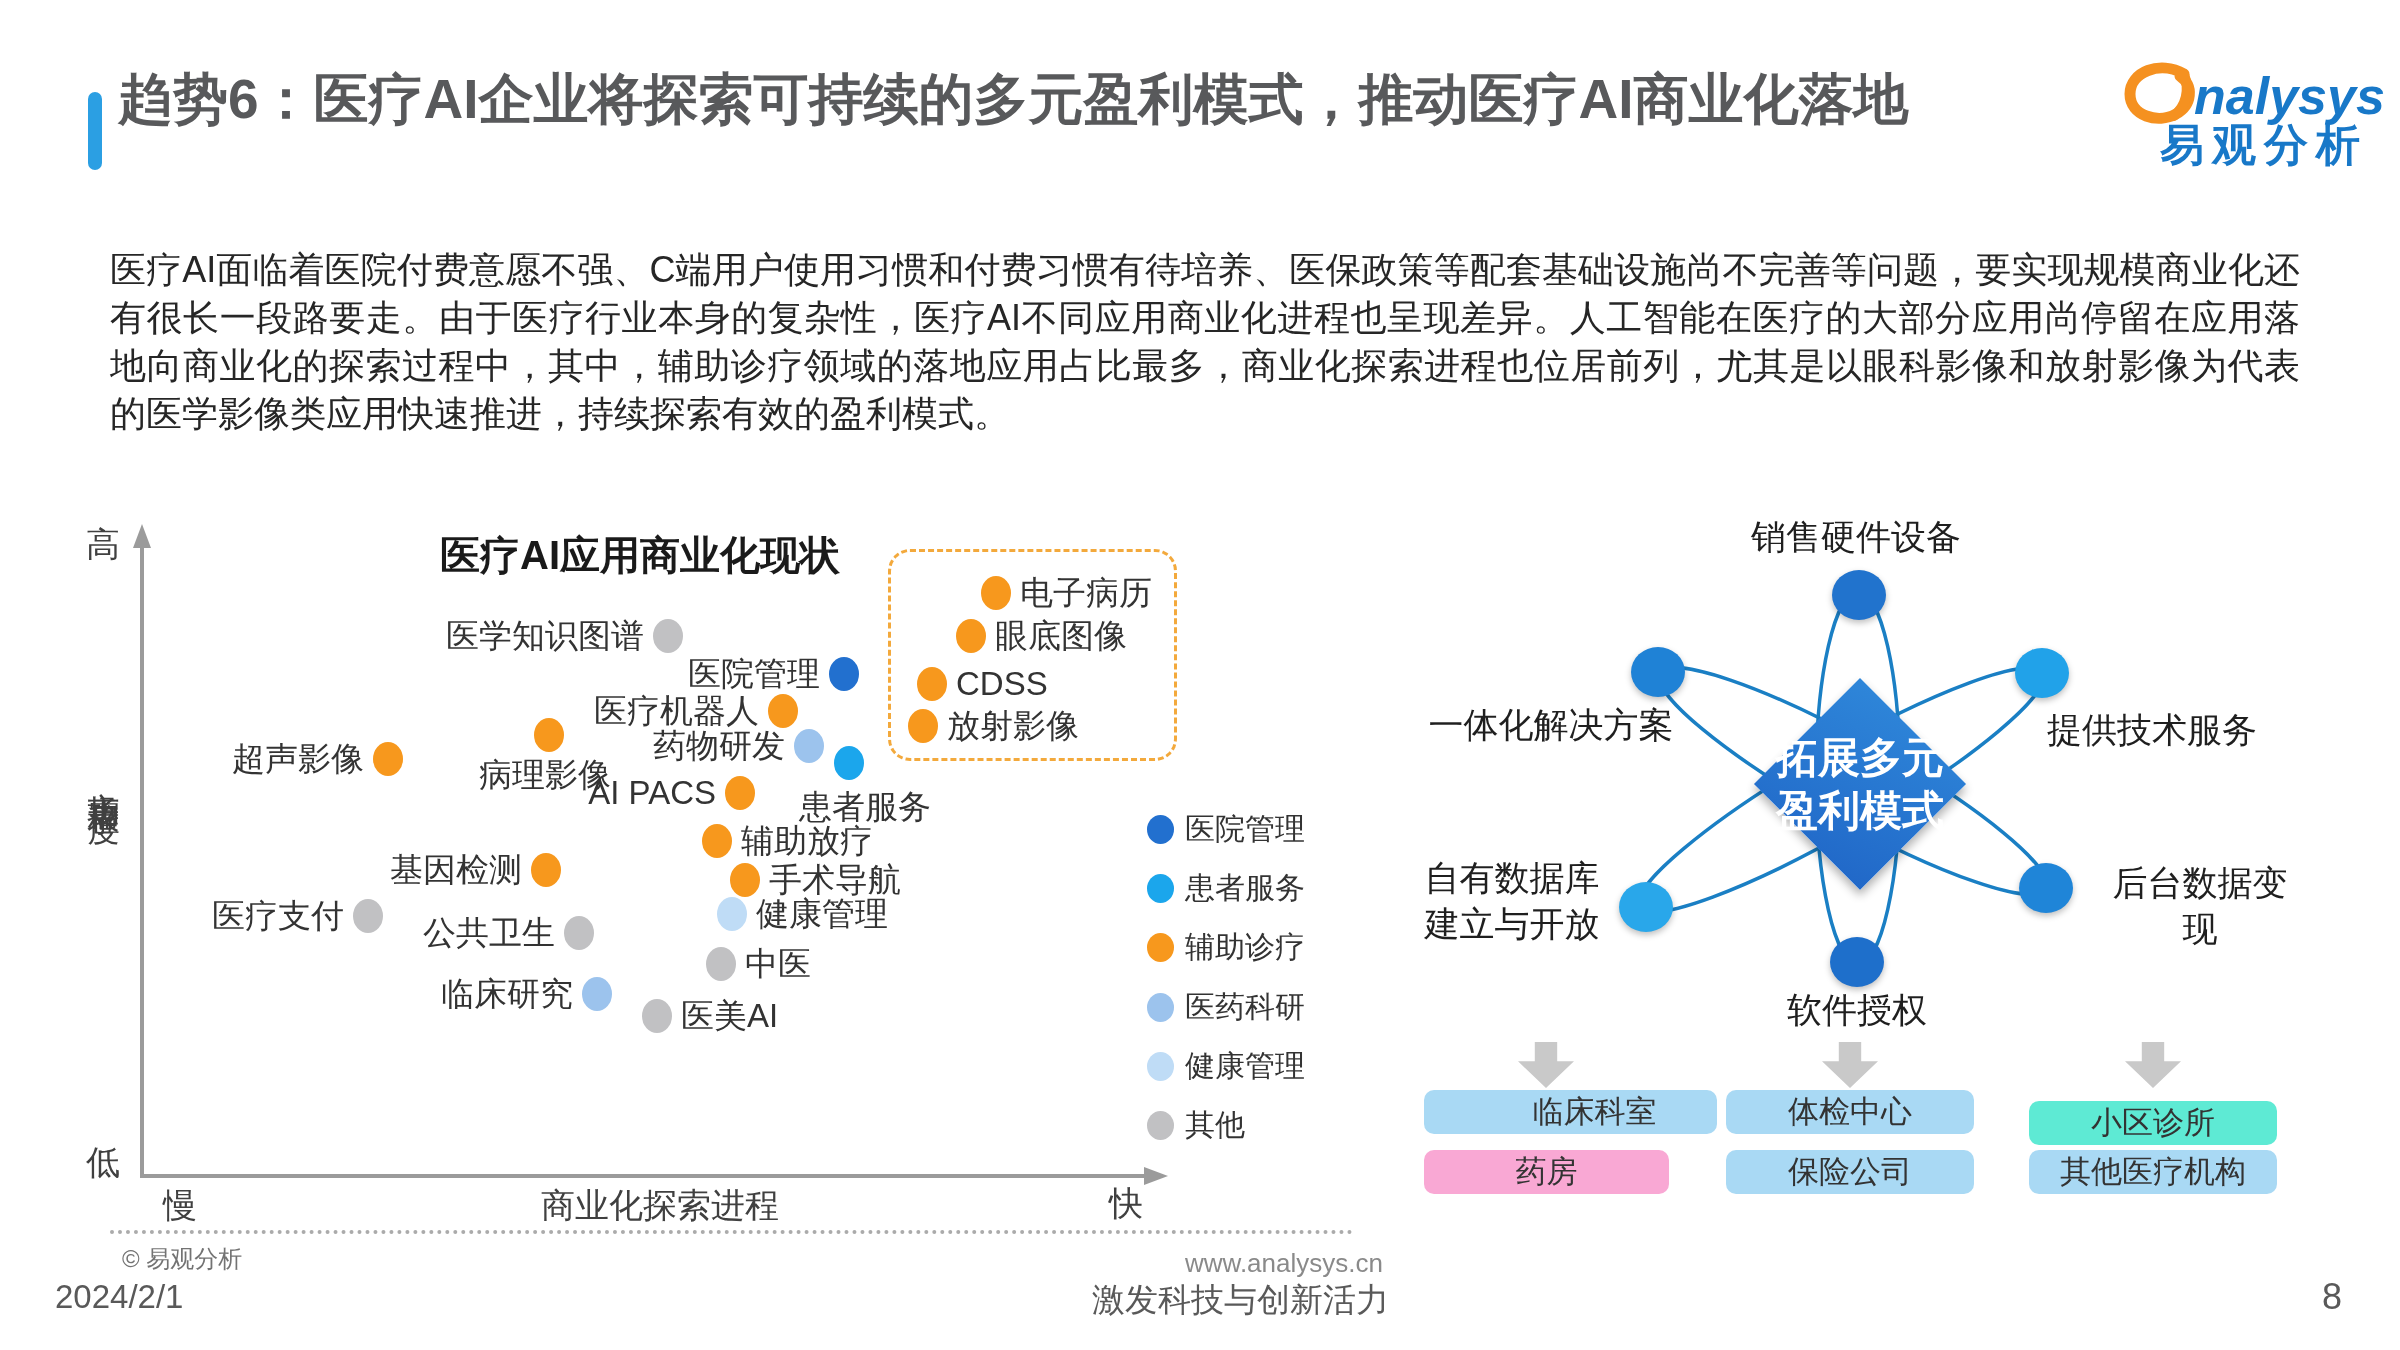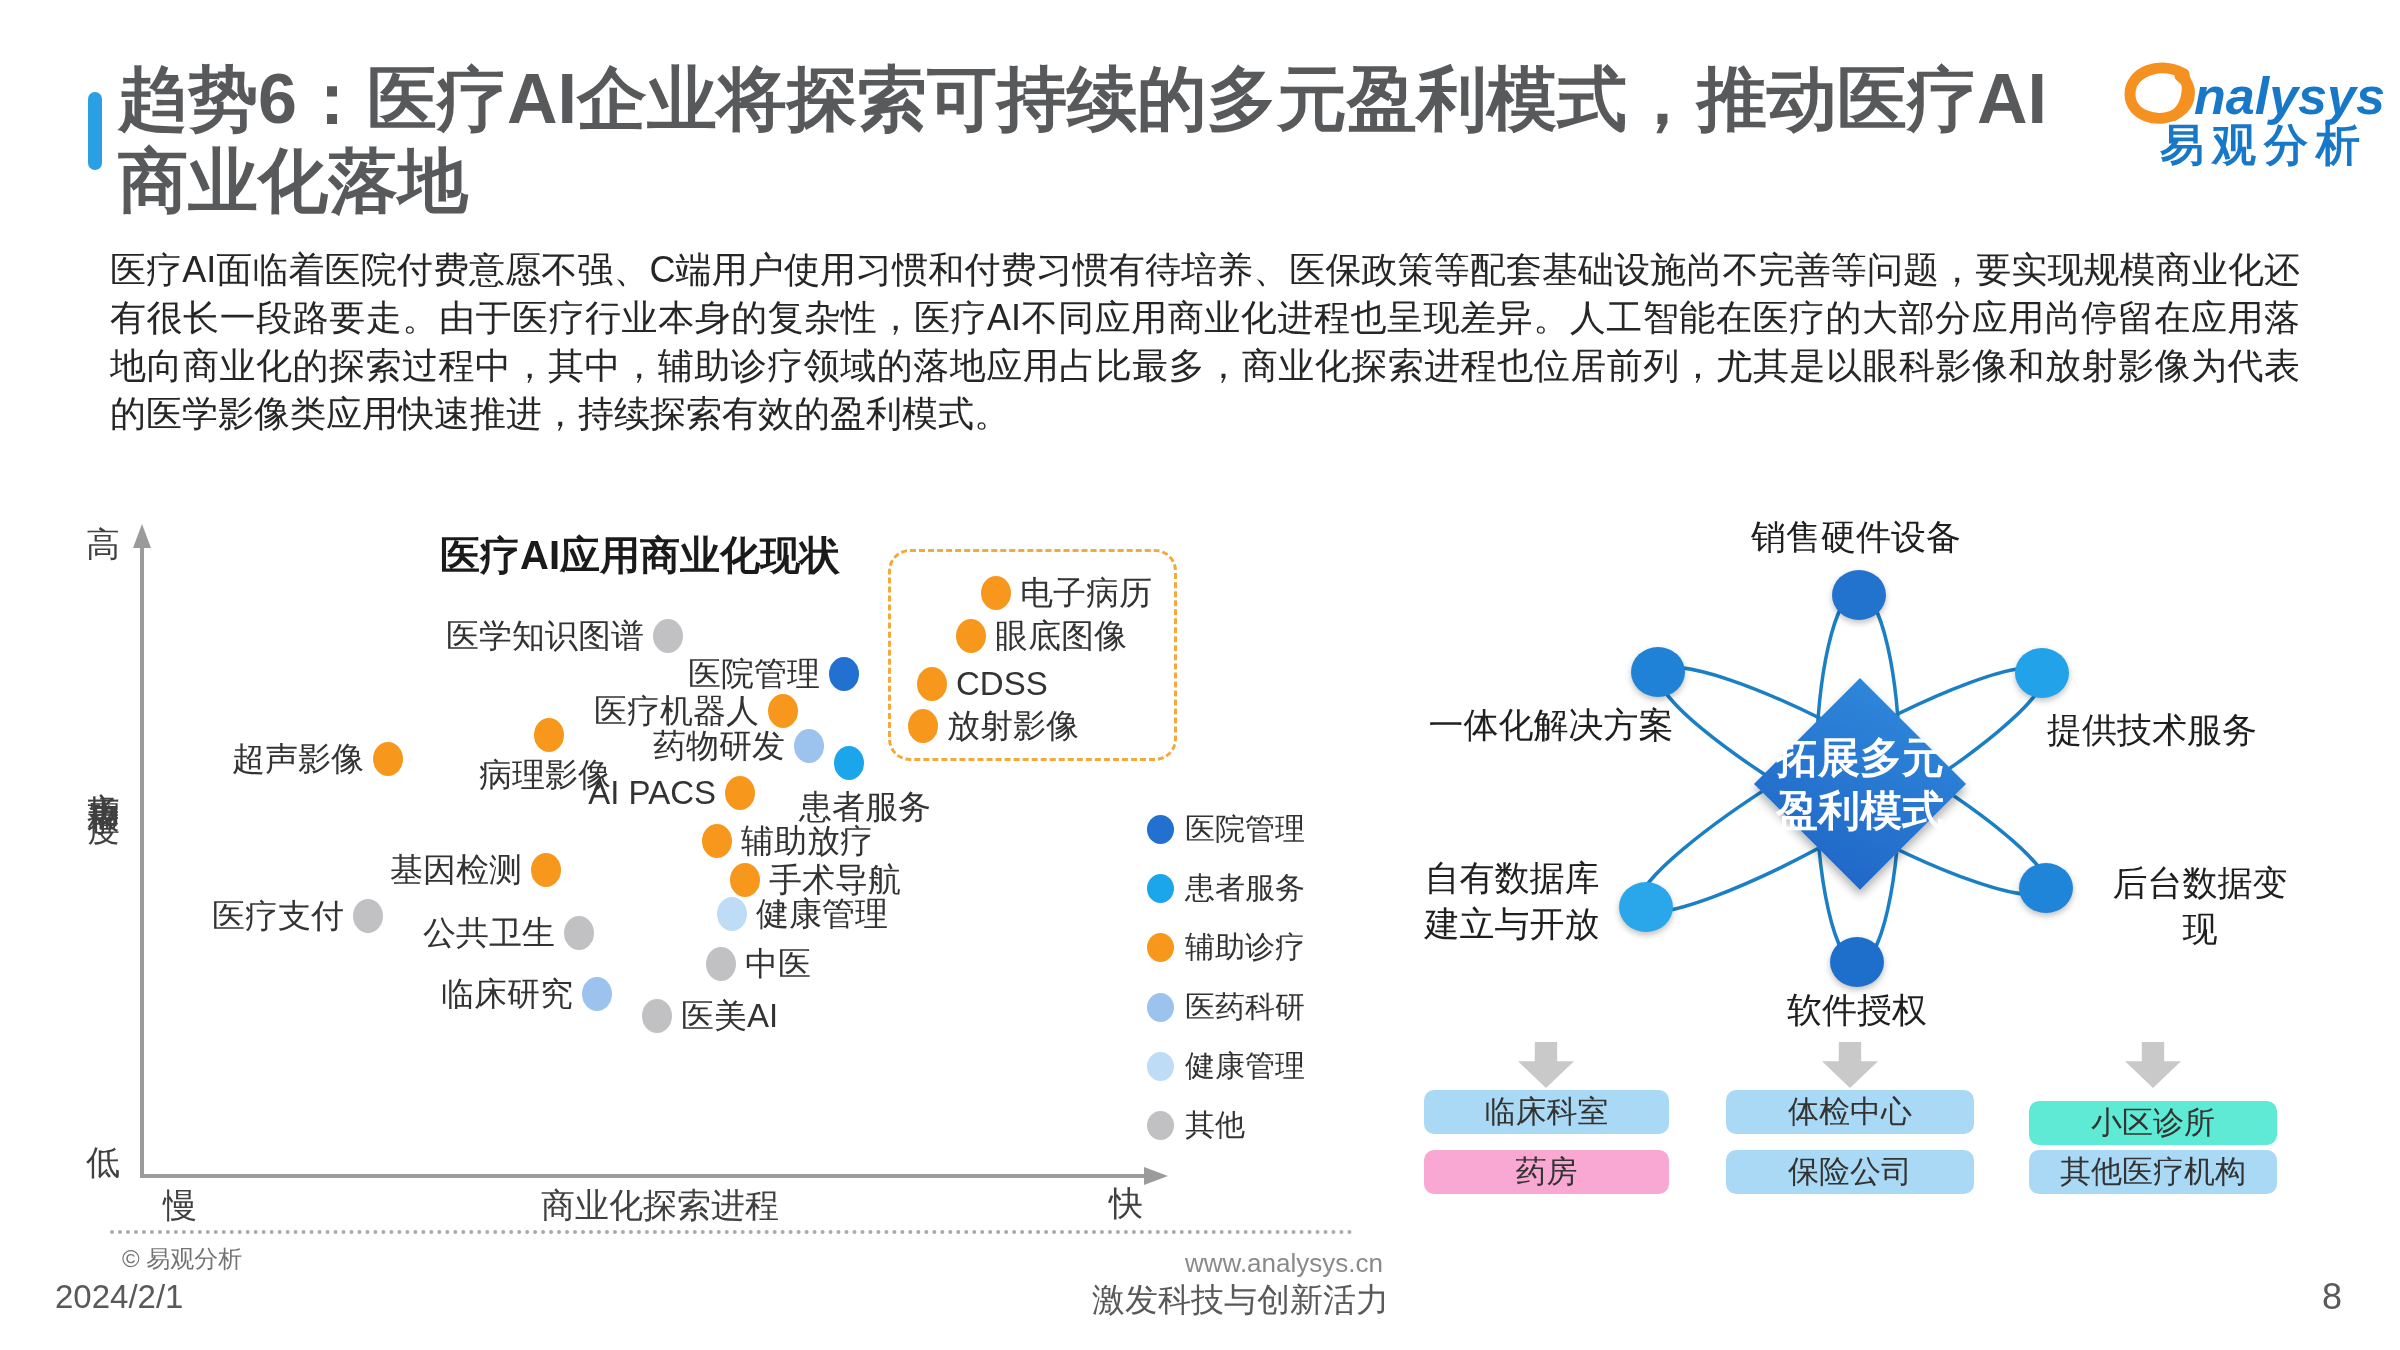--- a/index.html
+++ b/index.html
@@ -2,21 +2,21 @@
 <html><head>
 <meta charset="utf-8">
 <style>
   html,body{margin:0;padding:0;background:#ffffff;}
   .page{position:relative;width:2400px;height:1350px;background:#ffffff;overflow:hidden;
         font-family:"Liberation Sans","DejaVu Sans",sans-serif;}
   .abs{position:absolute;}
   .ctr{transform:translate(-50%,-50%);}
   
   .accent{left:88px;top:92px;width:14px;height:78px;border-radius:8px;background:#2b9fe3;}
-  .title{left:118px;top:58px;width:1990px;font-size:70px;line-height:82px;font-weight:bold;color:#58595b;}
+  .title{left:118px;top:58px;width:1990px;font-size:55px;line-height:82px;font-weight:bold;color:#58595b;}
   .logo{left:2122px;top:58px;width:278px;height:118px;}
   .logo-cn{left:2160px;top:116px;width:240px;font-size:44px;font-weight:bold;color:#1878c8;letter-spacing:8px;}
   
   .paras{left:110px;top:246px;width:2190px;font-size:36px;line-height:48px;color:#262626;text-align:justify;}
   .paras p{margin:0 0 10px 0;}
   
   .chart-title{left:640px;top:528px;font-size:40px;font-weight:bold;color:#1a1a1a;transform:translateX(-50%);white-space:nowrap;}
   .axis-word{font-size:34px;color:#404040;white-space:nowrap;}
   .ylabel{left:82px;top:766px;writing-mode:vertical-rl;text-orientation:upright;font-size:32px;color:#404040;letter-spacing:4px;}
   .dot{border-radius:50%;}
@@ -158,21 +158,21 @@
       <div class="node" style="left: 1619px; top: 882px; width: 54px; height: 50px; background: rgb(41, 167, 234); position: absolute;"></div>
       <div class="dg-label" style="left: 1512px; top: 901px; transform: translate(-50%, -50%); position: absolute;">自有数据库
 建立与开放</div>
       <div class="node" style="left: 2019px; top: 863px; width: 54px; height: 50px; background: rgb(31, 133, 216); position: absolute;"></div>
       <div class="dg-label" style="left: 2200px; top: 906px; transform: translate(-50%, -50%); position: absolute;">后台数据变现</div>
       <div class="node" style="left: 1830px; top: 937px; width: 54px; height: 50px; background: rgb(30, 111, 203); position: absolute;"></div>
       <div class="dg-label" style="left: 1857px; top: 1010px; transform: translate(-50%, -50%); position: absolute;">软件授权</div>
     </div>
   <div id="channels-layer">
       <div class="down-arrow" style="left: 1518px; top: 1042px; position: absolute; background: rgb(201, 201, 201);"></div>
-      <div class="chan-box" style="left: 1424px; top: 1090px; width: 245px; position: absolute; background: rgb(169, 217, 244);">临床科室</div>
+      <div class="chan-box" style="left: 1424px; top: 1090px; width: 245px; position: absolute; background: rgb(169, 217, 244); padding-left: 48px;">临床科室</div>
       <div class="chan-box" style="left: 1424px; top: 1150px; width: 245px; position: absolute; background: #f9a8d4;">药房</div>
       <div class="down-arrow" style="left: 1822px; top: 1042px; position: absolute; background: rgb(201, 201, 201);"></div>
       <div class="chan-box" style="left: 1726px; top: 1090px; width: 248px; position: absolute; background: rgb(169, 217, 244);">体检中心</div>
       <div class="chan-box" style="left: 1726px; top: 1150px; width: 248px; position: absolute; background: rgb(169, 217, 244);">保险公司</div>
       <div class="down-arrow" style="left: 2125px; top: 1042px; position: absolute; background: rgb(201, 201, 201);"></div>
       <div class="chan-box" style="left: 2029px; top: 1101px; width: 248px; position: absolute; background: #5eead4;">小区诊所</div>
       <div class="chan-box" style="left: 2029px; top: 1150px; width: 248px; position: absolute; background: rgb(169, 217, 244);">其他医疗机构</div>
     </div>
 
   <div class="abs dotline"></div>

